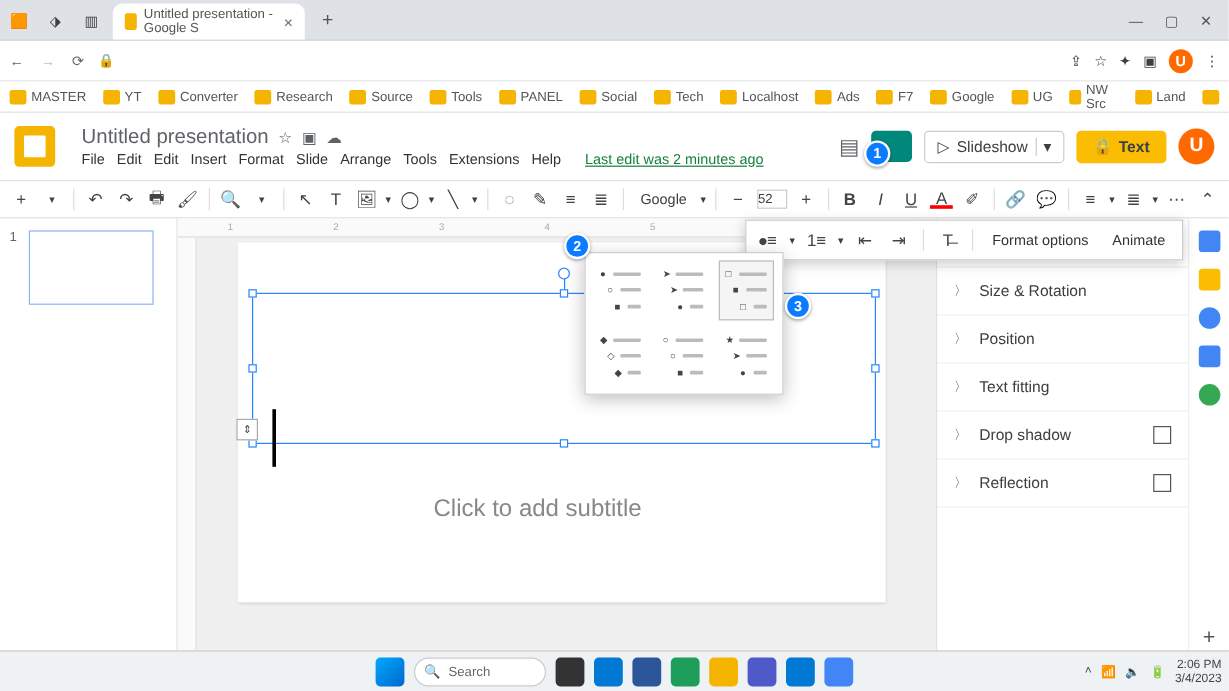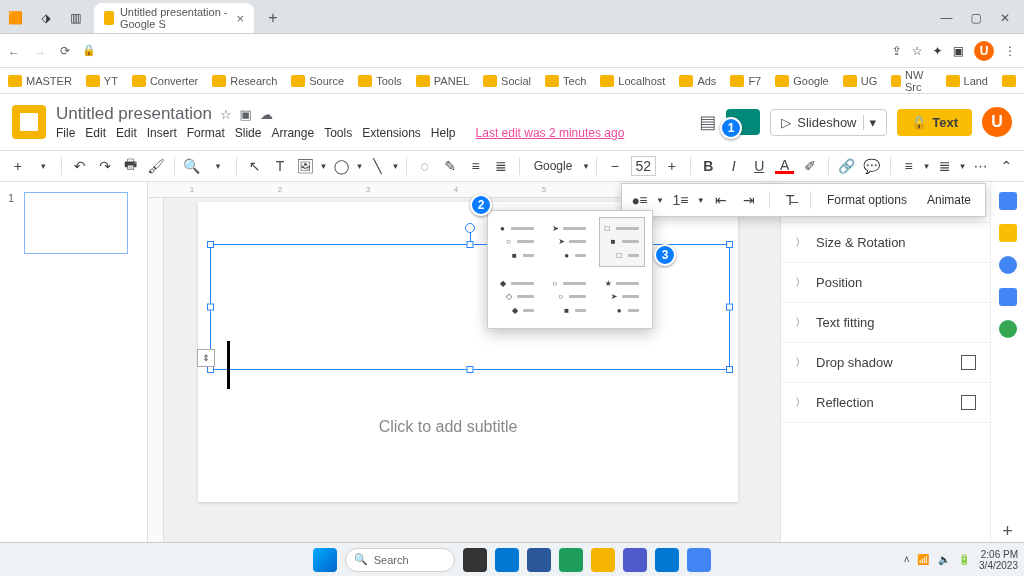--- a/index.html
+++ b/index.html
@@ -20,41 +20,41 @@
   .url-bar { flex:1; display:flex; align-items:center; gap:6px; font-size:12px; color:#555; }
   .url-bar .lock { font-size:11px; }
   .ext-cluster { display:flex; gap:10px; align-items:center; }
   .orange-circle { width:20px; height:20px; border-radius:50%; background:#ff6a00; color:#fff; display:flex; align-items:center; justify-content:center; font-weight:bold; font-size:12px; }
 
   .bookmarks { height:26px; background:#fff; display:flex; align-items:center; padding:0 8px; gap:14px; border-bottom:1px solid #e0e0e0; font-size:11px; color:#555; }
   .bm { display:flex; align-items:center; gap:4px; }
   .bm .folder { width:14px; height:12px; background:#f4b400; border-radius:2px; }
 
   
-  .slides-hdr { height:56px; display:flex; align-items:center; padding:4px 12px; gap:10px; }
+  .slides-hdr { height:56px; display:flex; align-items:center; padding:4px 12px; gap:22px; }
   .slides-logo { width:34px; height:34px; background:#f4b400; border-radius:4px; position:relative; }
   .slides-logo:after { content:""; position:absolute; inset:8px; background:#fff; border-radius:1px; }
   .title-col { display:flex; flex-direction:column; gap:2px; }
   .doc-title-row { display:flex; align-items:center; gap:8px; }
   .doc-title { font-size:17px; color:#5f6368; }
   .title-ic { font-size:13px; color:#5f6368; }
   .menu-row { display:flex; gap:10px; font-size:12px; color:#333; }
-  .menu-row .last-edit { color:#ec4899; text-decoration:underline; margin-left:10px; }
+  .menu-row .last-edit { color:#15803d; text-decoration:underline; margin-left:10px; }
   .hdr-right { margin-left:auto; display:flex; gap:10px; align-items:center; }
   .vc-btn { width:34px; height:26px; background:#00897b; border-radius:4px; position:relative; }
   .vc-btn:after { content:""; position:absolute; right:-4px; width:0; height:0; }
   .slideshow-btn { display:flex; align-items:center; gap:6px; padding:5px 10px; border:1px solid #ccc; border-radius:4px; font-size:13px; }
   .share-btn { background:#fbbc04; padding:6px 14px; border-radius:4px; font-size:13px; font-weight:bold; color:#3c4043; display:flex; align-items:center; gap:5px; }
 
   
   .toolbar { height:32px; border-top:1px solid #e0e0e0; border-bottom:1px solid #e0e0e0; display:flex; align-items:center; padding:0 8px; gap:6px; position:relative; }
   .tb-ic { width:20px; height:20px; display:flex; align-items:center; justify-content:center; font-size:14px; color:#444; }
   .sep { width:1px; height:18px; background:#ddd; margin:0 2px; }
   .font-box { border:0; font-size:12px; padding:2px 6px; width:50px; }
-  .size-box { border:1px solid #ccc; width:26px; text-align:center; padding:1px 0; font-size:14px; }
+  .size-box { border:1px solid #ccc; width:26px; text-align:left; padding:1px 0; font-size:11px; }
   .more-popover { position:absolute; right:38px; top:32px; background:#fff; border:1px solid #ccc; box-shadow:0 3px 10px rgba(0,0,0,.2); padding:6px 8px; display:flex; gap:8px; align-items:center; z-index:5; font-size:12px; }
   .more-popover a { color:#333; padding:2px 6px; }
   .chev-up { margin-left:auto; }
 
   
   .main { display:flex; height:360px; }
   .thumb-panel { width:148px; border-right:1px solid #e0e0e0; padding:10px 8px; }
   .thumb { display:flex; gap:6px; }
   .thumb .num { font-size:11px; color:#666; width:10px; }
   .thumb .pv { width:104px; height:62px; border:1px solid #8ab4f8; background:#fff; }
@@ -67,21 +67,21 @@
   .text-sel { position:absolute; border:1.5px solid #2684ff; }
   .sel-box { left:12px; top:42px; width:520px; height:126px; }
   .handle { width:7px; height:7px; border:1.5px solid #2684ff; background:#fff; position:absolute; }
   .h-c { left:50%; transform:translateX(-50%); }
   .h-m { top:50%; transform:translateY(-50%); }
   .rot { width:10px; height:10px; border:1.5px solid #2684ff; border-radius:50%; background:#fff; position:absolute; left:50%; top:-22px; transform:translateX(-50%); }
   .rot-line { width:1px; height:12px; background:#2684ff; position:absolute; left:50%; top:-13px; }
   .cursor { position:absolute; left:16px; top:96px; width:3px; height:48px; background:#000; }
   .resize-handle { position:absolute; left:-14px; top:104px; width:18px; height:18px; background:#fff; border:1px solid #aaa; font-size:9px; display:flex; align-items:center; justify-content:center; }
 
-  .subtitle-ph { position:absolute; left:40px; bottom:106px; width:520px; text-align:center; font-size:16px; color:#888; }
+  .subtitle-ph { position:absolute; left:40px; bottom:106px; width:520px; text-align:center; font-size:20px; color:#888; }
 
   
   .bullets-pop { position:absolute; left:339px; top:28px; width:166px; background:#fff; border:1px solid #ccc; box-shadow:0 4px 14px rgba(0,0,0,.25); padding:6px; display:grid; grid-template-columns:repeat(3,1fr); gap:5px; z-index:6; }
   .b-opt { width:46px; height:50px; border:1px solid transparent; padding:4px 5px; font-size:8px; color:#666; display:flex; flex-direction:column; justify-content:space-around; }
   .b-opt:hover, .b-opt.sel { border-color:#bbb; background:#f5f5f5; }
   .b-line { height:3px; background:#bbb; border-radius:1px; }
   .b-row { display:flex; align-items:center; gap:3px; }
   .b-row.indent1 { margin-left:6px; }
   .b-row.indent2 { margin-left:12px; }
   .b-glyph { font-size:8px; color:#444; min-width:8px; }

